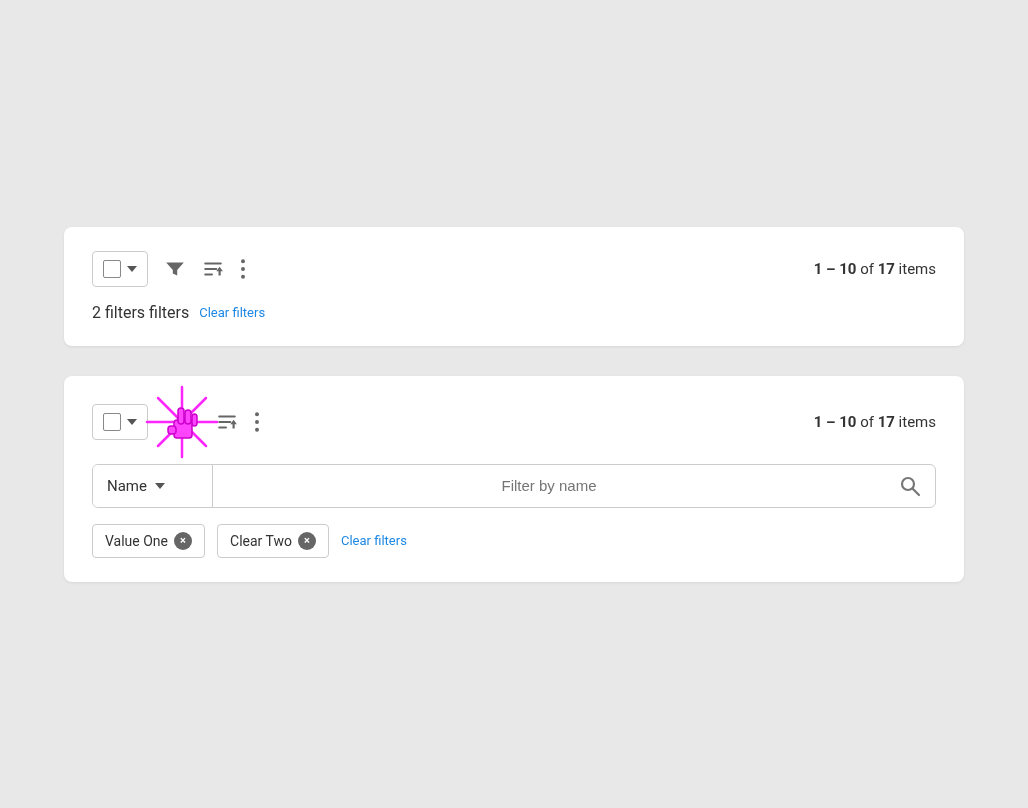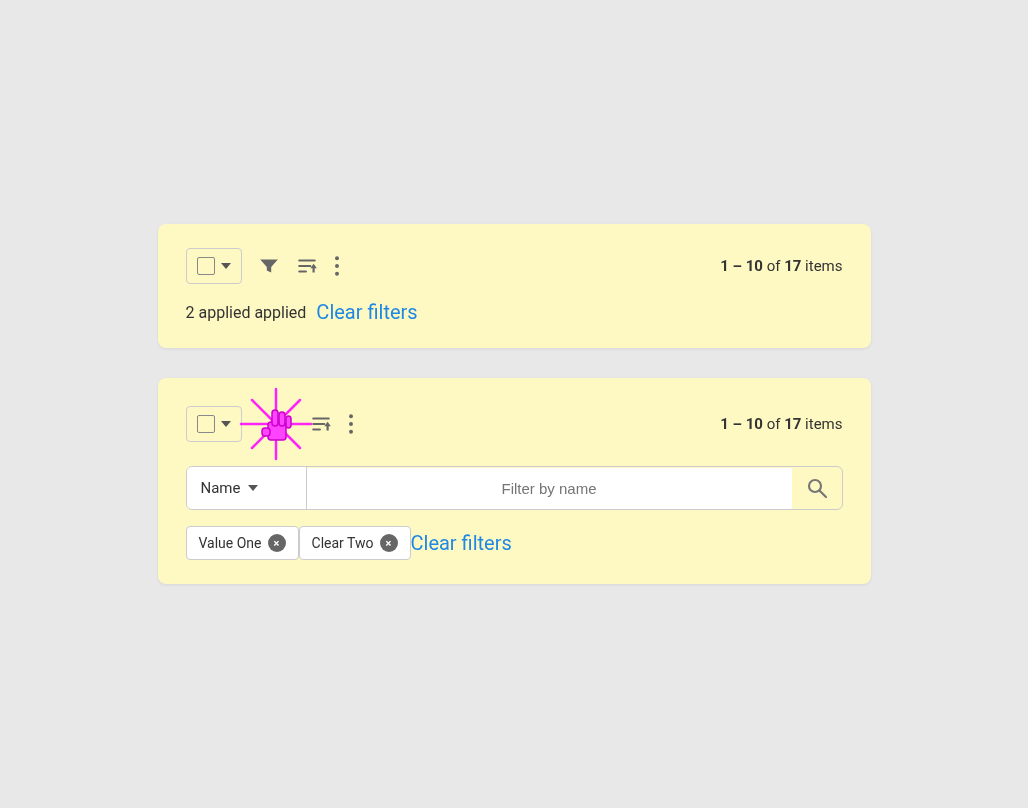--- a/index.html
+++ b/index.html
@@ -9,24 +9,24 @@
       display: flex;
       flex-direction: column;
       align-items: center;
       justify-content: center;
       min-height: 100vh;
       padding: 40px 20px;
       gap: 30px;
     }
 
     .card {
-      background: #fef9c3;
+      background: #ffffff;
       border-radius: 8px;
       padding: 24px 28px;
-      width: 713px;
+      width: 900px;
       box-shadow: 0 1px 3px rgba(0,0,0,0.08);
     }
 
     .toolbar {
       display: flex;
       align-items: center;
       gap: 16px;
     }
 
     .checkbox-dropdown {
@@ -81,21 +81,21 @@
       font-size: 16px;
     }
 
     .filter-status-text {
       color: #333;
       font-size: 16px;
     }
 
     .clear-filters-link {
       color: #1e88e5;
-      font-size: 20px;
+      font-size: 13px;
       cursor: pointer;
       text-decoration: none;
     }
 
     
     .filter-row {
       margin-top: 20px;
       display: flex;
       align-items: center;
       border: 1.5px solid #ccc;
@@ -134,20 +134,21 @@
       cursor: pointer;
       color: #555;
       display: flex;
       align-items: center;
     }
 
     .filter-tags {
       margin-top: 16px;
       display: flex;
       align-items: center;
+      gap: 12px;
       flex-wrap: wrap;
     }
 
     .filter-tag {
       display: flex;
       align-items: center;
       gap: 6px;
       border: 1.5px solid #ccc;
       border-radius: 4px;
       padding: 7px 12px;
@@ -228,21 +229,21 @@
     <span class="items-count">
       <strong>1 – 10</strong>
       <span>of</span>
       <strong>17</strong>
       <span>items</span>
     </span>
   </div>
 
   <div class="filter-status">
     <span class="filter-status-text">
-      <span>2</span> <span>applied applied</span>
+      <span>2</span> <span>filters filters</span>
     </span>
     <a class="clear-filters-link">Clear filters</a>
   </div>
 </div>
 
 <div class="card">
   <div class="toolbar">
 
     <div class="checkbox-dropdown">
       <span class="checkbox-box"></span>

